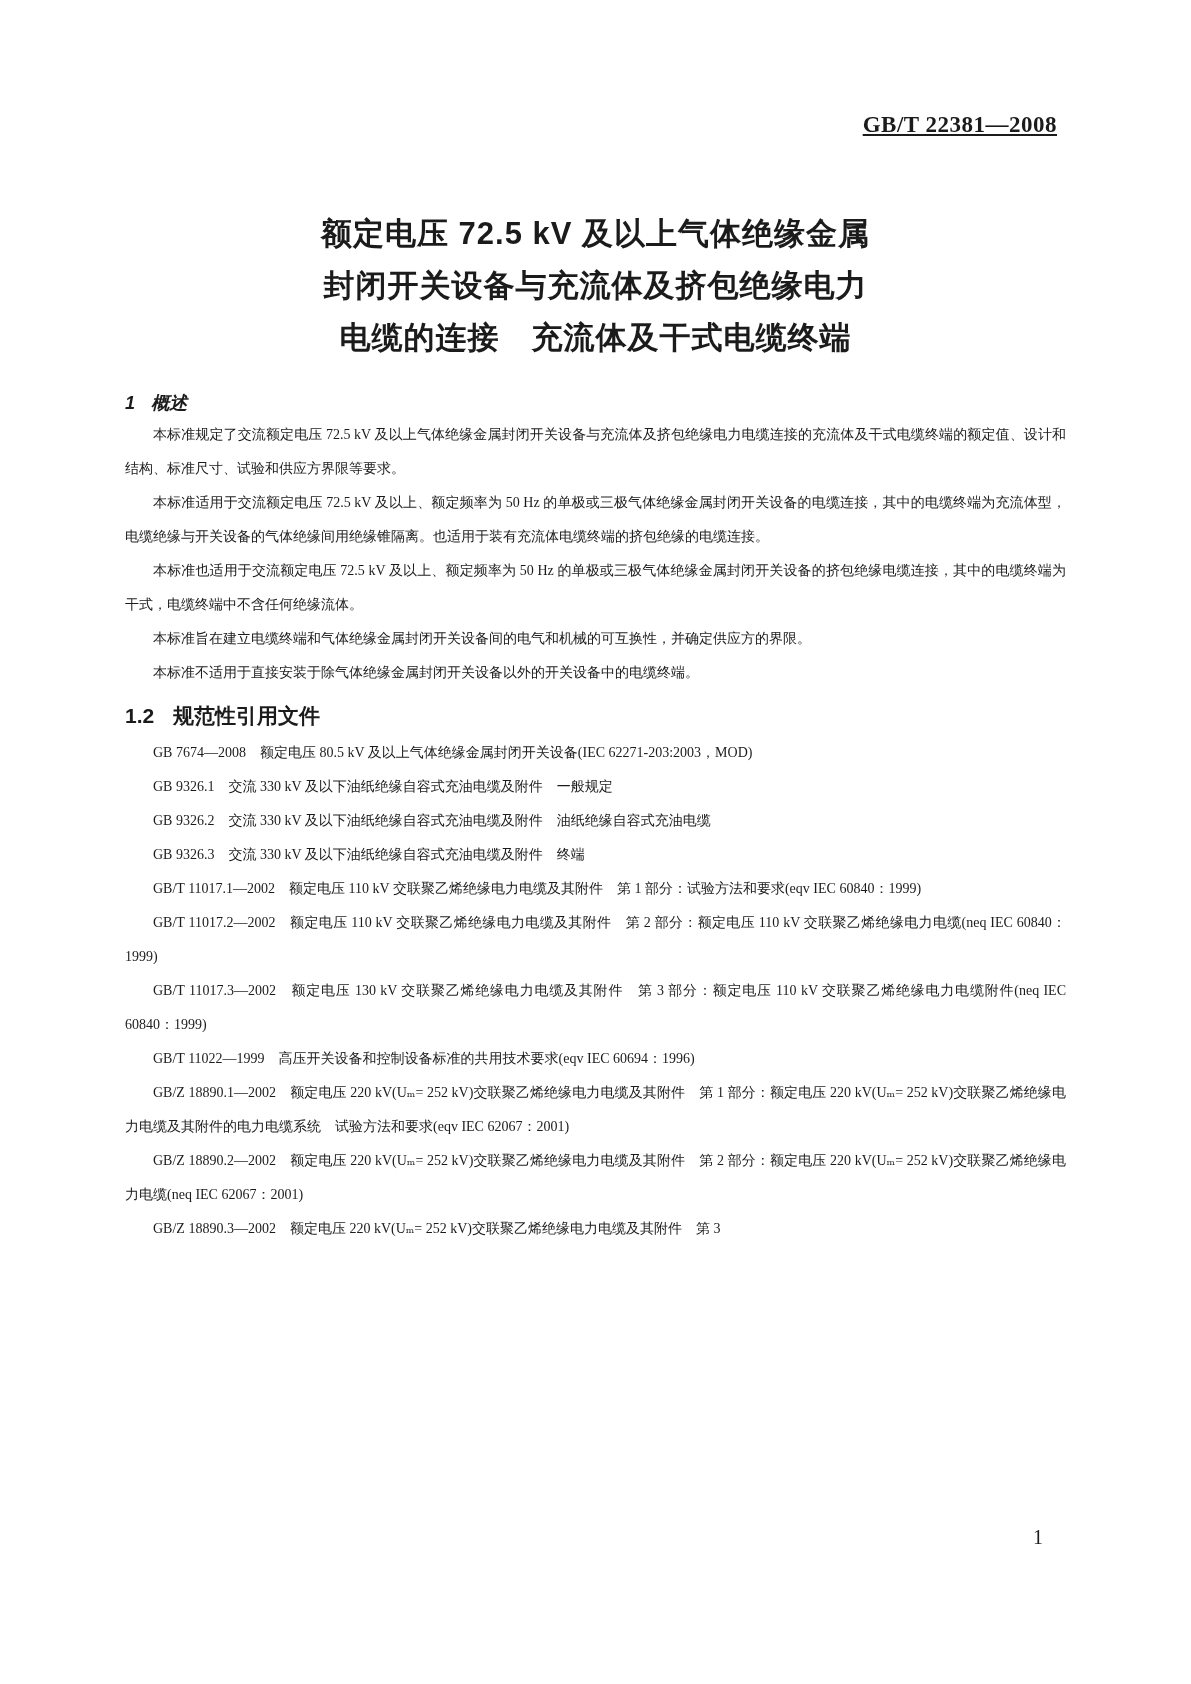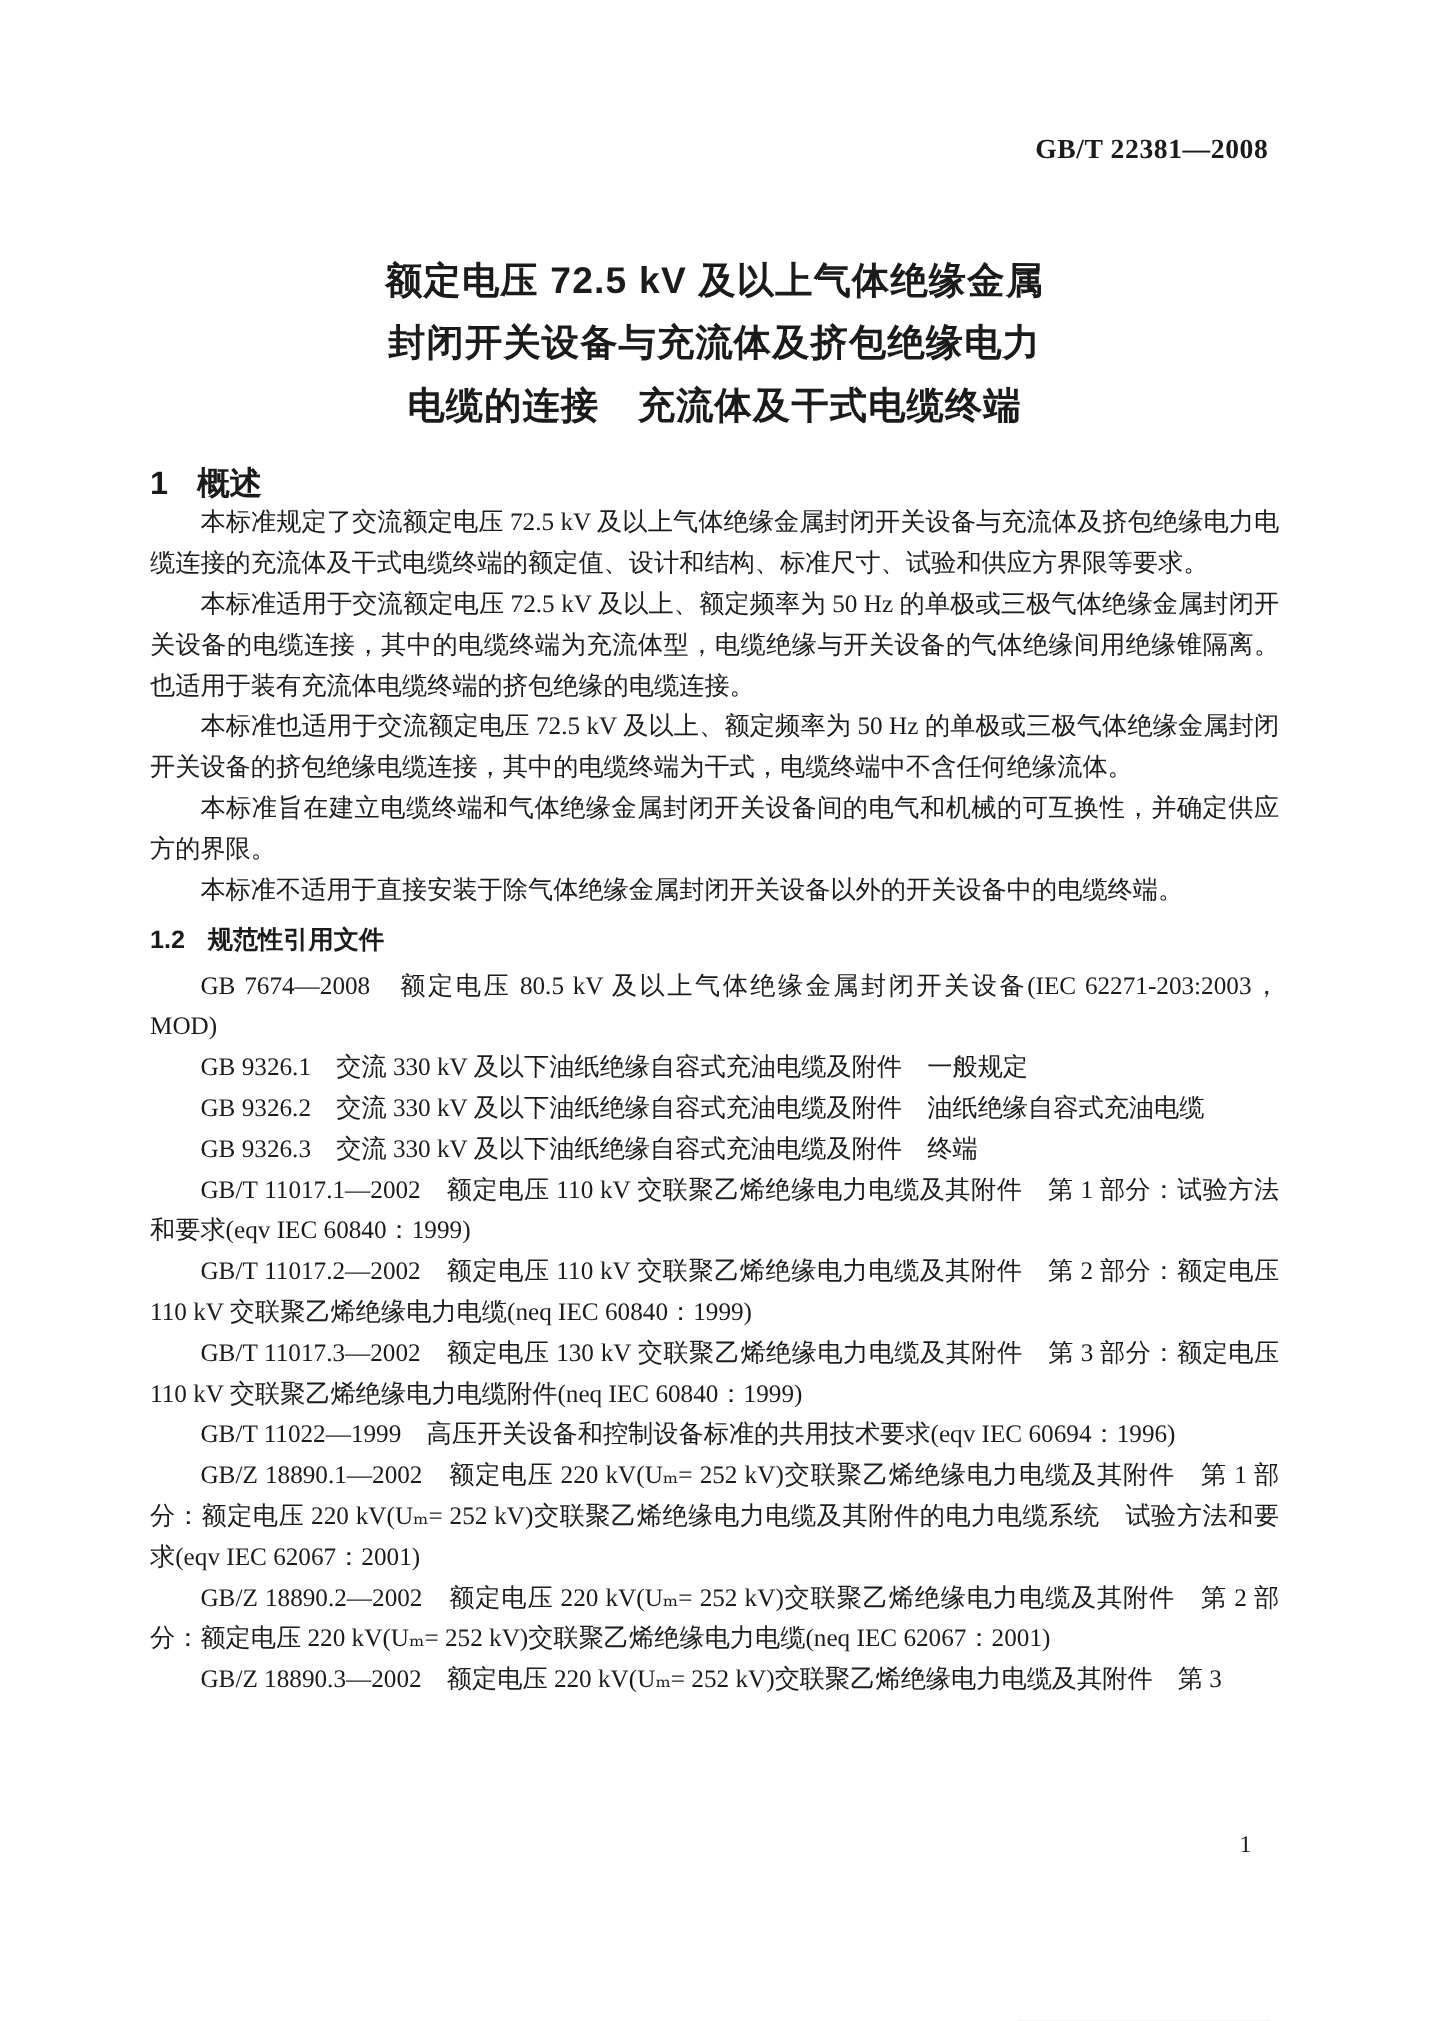--- a/index.html
+++ b/index.html
@@ -14,55 +14,57 @@
     overflow: hidden;
   }
   .doc-number {
     position: absolute;
     top: 112px;
     right: 134px;
     font-size: 23px;
     font-weight: bold;
     letter-spacing: 0.5px;
     font-family: "Liberation Serif", "DejaVu Serif", serif;
+    text-decoration: underline;
   }
   .content {
     position: absolute;
     left: 125px;
     top: 208px;
     width: 941px;
   }
   .title {
     margin: 0;
     text-align: center;
     font-size: 31px;
     line-height: 52px;
     font-weight: bold;
     font-family: "Liberation Sans", "DejaVu Sans", sans-serif;
     letter-spacing: 1px;
   }
   .title-line { display: block; }
   h2.clause {
     margin: 24px 0 0 0;
-    font-size: 27px;
+    font-size: 18px;
     line-height: 30px;
     font-weight: bold;
     font-family: "Liberation Sans", "DejaVu Sans", sans-serif;
+    font-style: italic;
   }
   h3.clause {
     margin: 12px 0 6px 0;
     font-size: 21px;
     line-height: 28px;
     font-weight: bold;
     font-family: "Liberation Sans", "DejaVu Sans", sans-serif;
   }
   .clause-num { margin-right: 0.9em; }
   .para {
     margin: 0;
-    font-size: 21px;
+    font-size: 14px;
     line-height: 34px;
     text-indent: 2em;
     text-align: justify;
   }
   .page-number {
     position: absolute;
     top: 1526px;
     right: 148px;
     font-size: 20px;
   }

